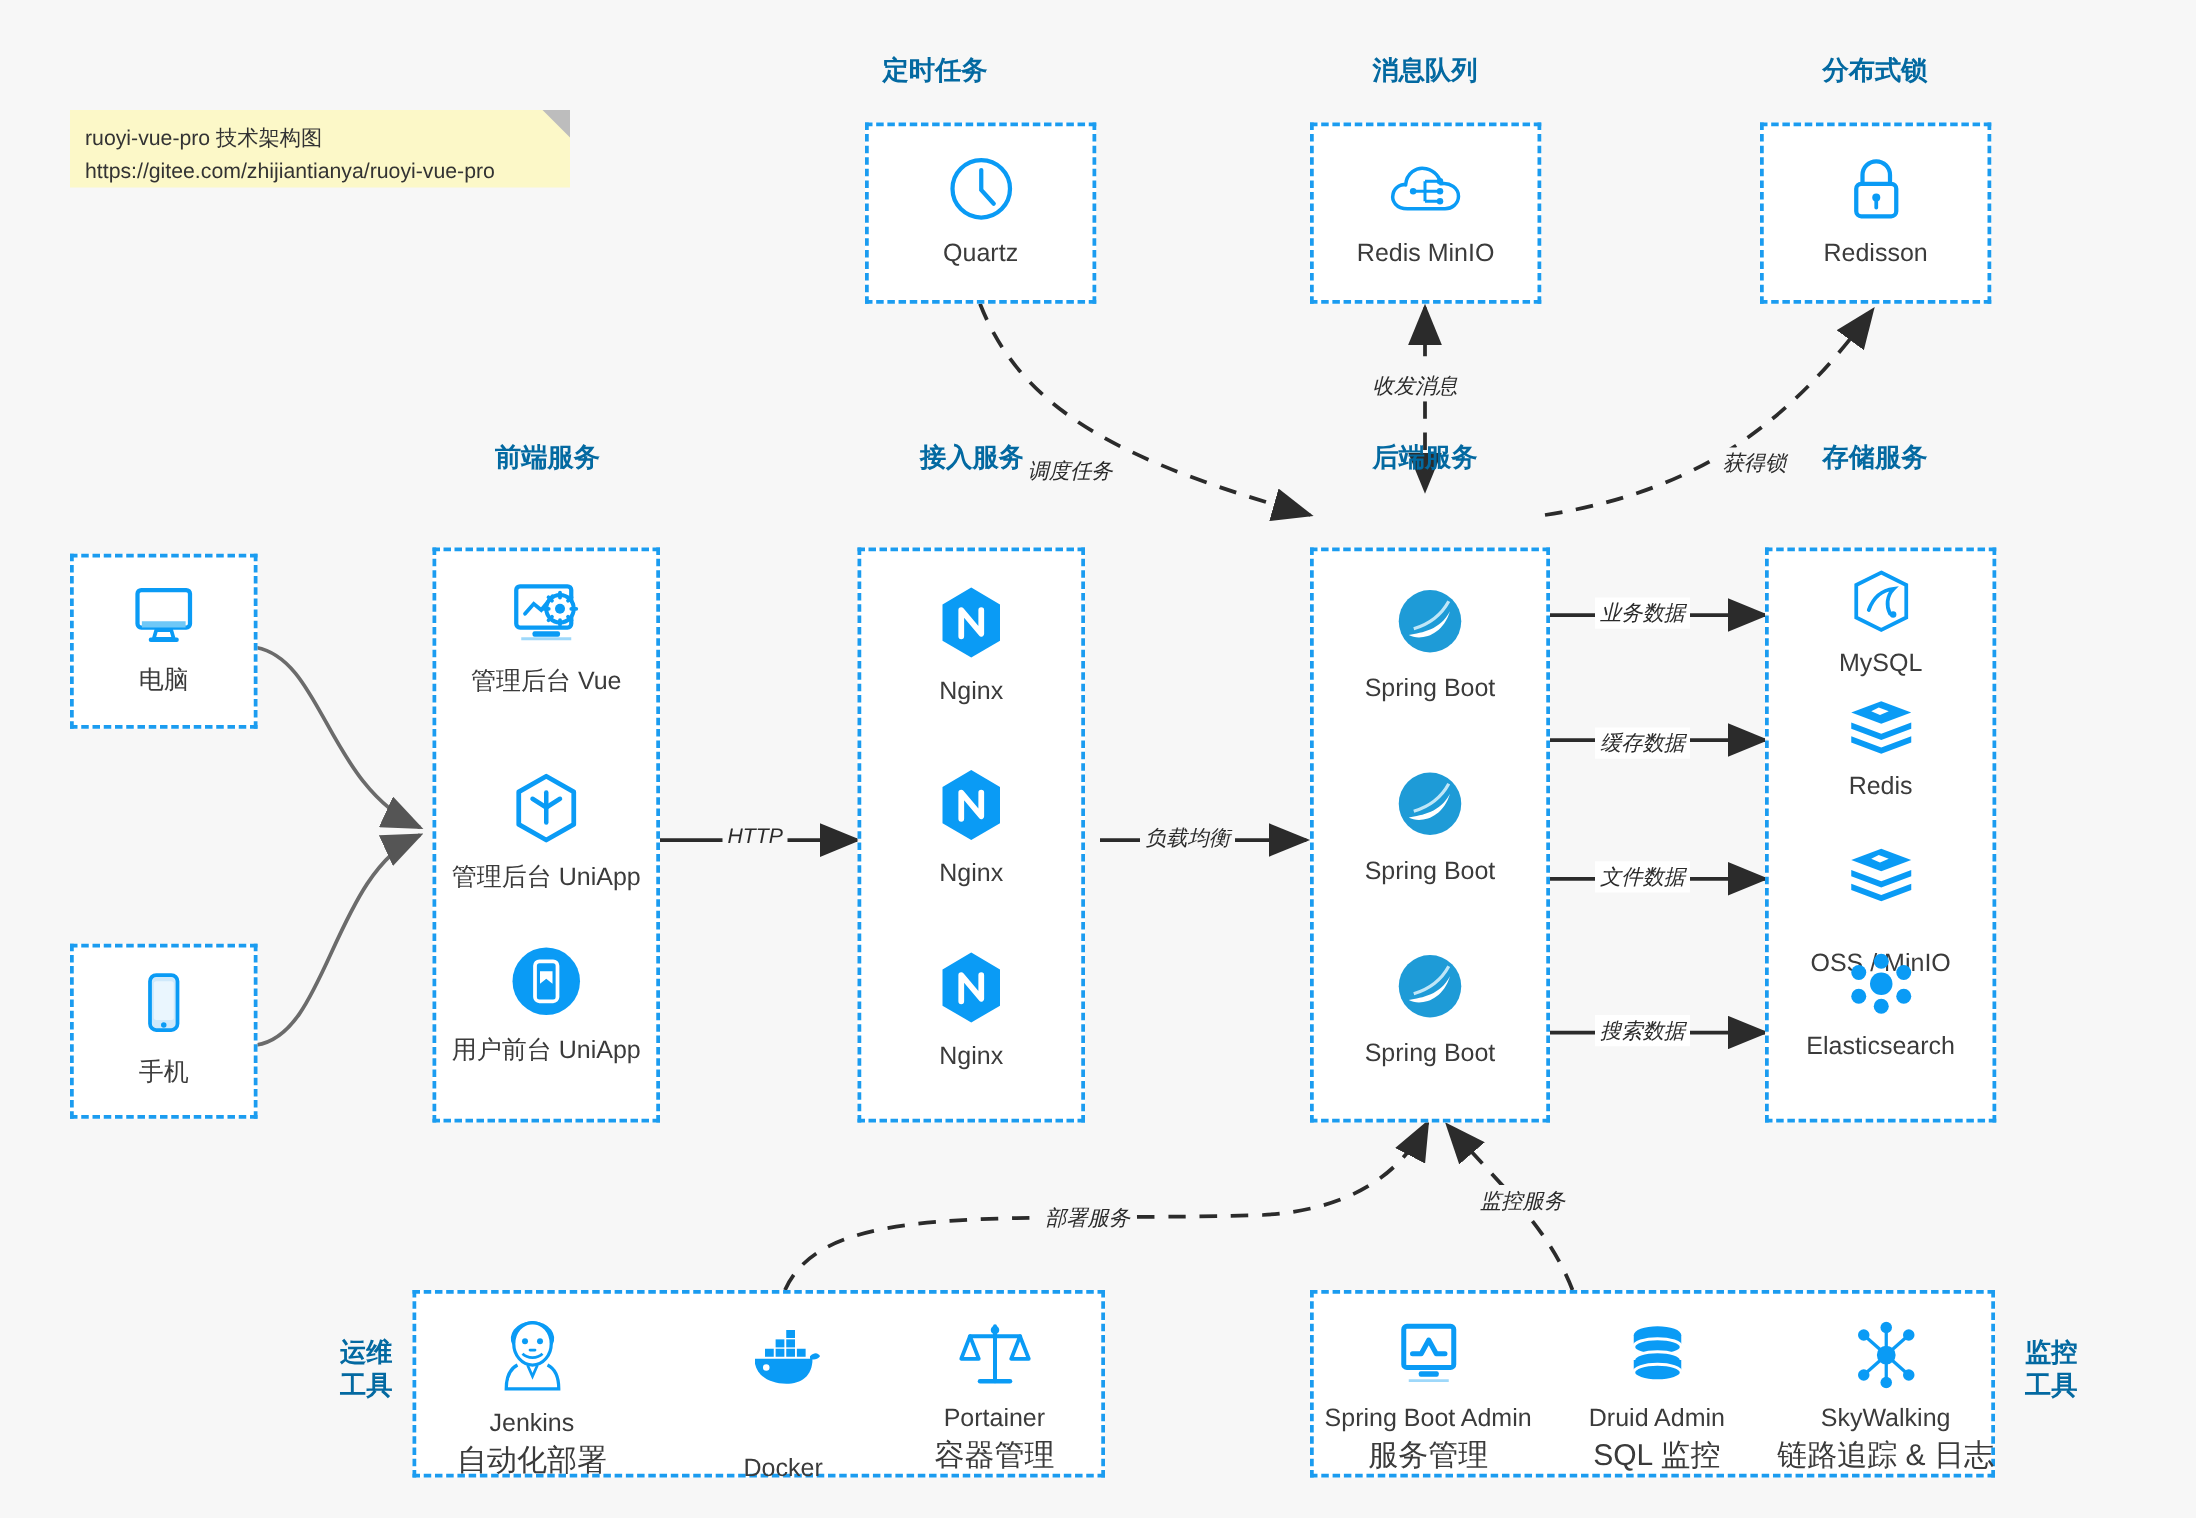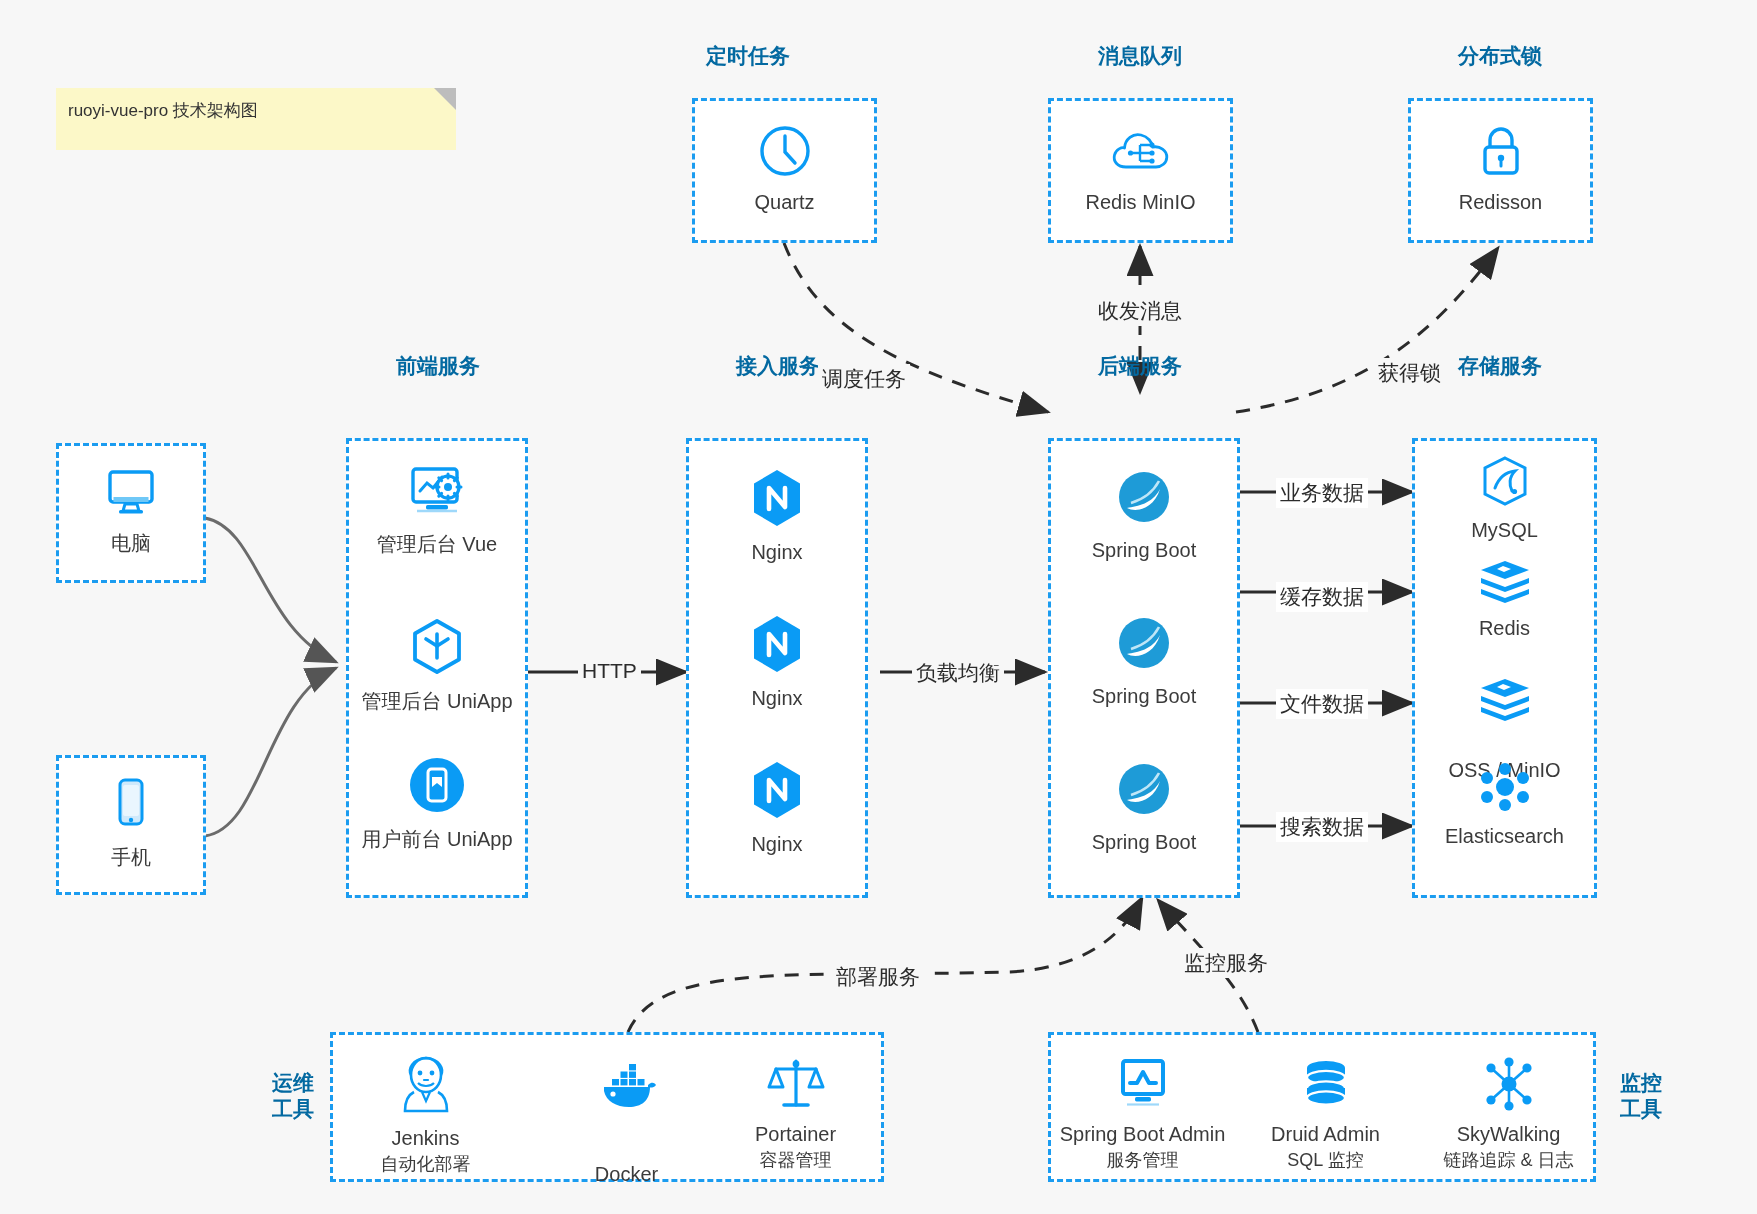--- a/index.html
+++ b/index.html
@@ -44,27 +44,27 @@
   .node{
     position:absolute;
     display:flex;flex-direction:column;align-items:center;justify-content:flex-start;
     width:100%;
   }
   .node .ico{display:block;}
   .node .lbl{
     margin-top:6px;font-size:20px;color:#3b3b3b;white-space:nowrap;text-align:center;
     line-height:1.35;
   }
-  .node .lbl2{font-size:18px;color:#3b3b3b;white-space:nowrap;text-align:left;line-height:1.35;}
+  .node .lbl2{font-size:24px;color:#3b3b3b;white-space:nowrap;text-align:left;line-height:1.35;}
 
   
   .elabel{
     position:absolute;
-    font-size:21px;color:#2b2b2b;background:#f7f7f7;
-    padding:1px 4px;white-space:nowrap;
+    font-size:17px;color:#2b2b2b;background:#f7f7f7;
+    padding:1px 4px;white-space:nowrap;font-style:italic;
   }
   .elabel.onwhite{background:#ffffff;}
 </style>
 </head>
 <body>
 
 <div class="canvas">
 
   <svg class="wires" viewBox="0 0 1757 1214">
     <defs>
@@ -100,20 +100,21 @@
 
     <path d="M628,1032 C 660,960 800,978 1010,972 C 1080,968 1120,940 1142,898" fill="none" stroke="#2b2b2b" stroke-width="3" stroke-dasharray="14,11" marker-end="url(#arrowDark)"></path>
 
     <path d="M1258,1032 C 1238,980 1196,944 1158,900" fill="none" stroke="#2b2b2b" stroke-width="3" stroke-dasharray="14,11" marker-end="url(#arrowDark)"></path>
   </svg>
 
   <div class="note">
     <div class="fold"></div>
     <div class="txt">
       <div>ruoyi-vue-pro 技术架构图</div>
+      <div>https://gitee.com/zhijiantianya/ruoyi-vue-pro</div>
     </div>
   </div>
 
   <div class="grp-title" style="left:688px;top:42px;width:120px;">定时任务</div>
   <div class="group" style="left:692px;top:98px;width:185px;height:145px;">
     <div class="node" style="top:22px;">
       <span class="ico">
         <svg width="56" height="56" viewBox="0 0 56 56">
           <circle cx="28" cy="28" r="23" fill="none" stroke="#0a9bf5" stroke-width="3.4"></circle>
           <path d="M28 13 L28 29 L38 40" fill="none" stroke="#0a9bf5" stroke-width="3.4" stroke-linecap="round"></path>

